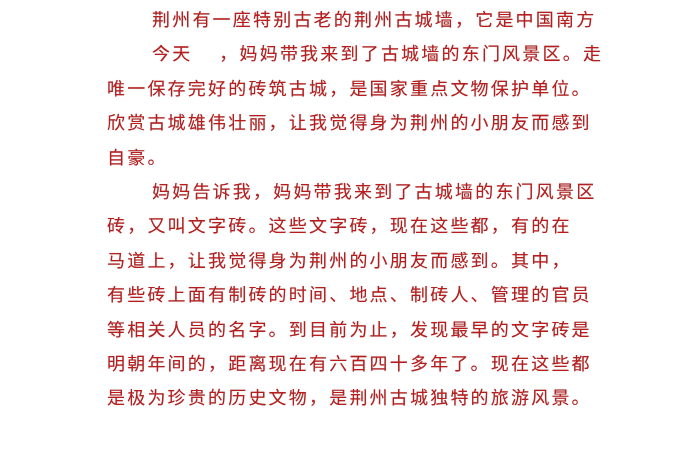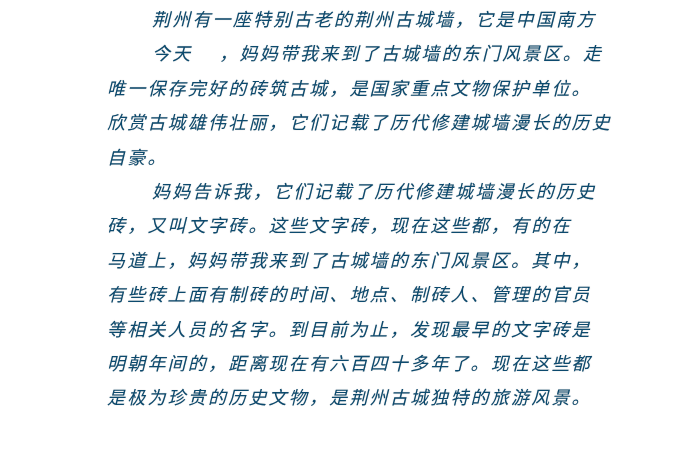--- a/index.html
+++ b/index.html
@@ -19,41 +19,40 @@
     position: absolute;
     left: 107px;
     top: 3px;
     width: 500px;
   }
   .line {
     height: 34.4px;
     line-height: 34.4px;
     font-size: 18px;
     letter-spacing: 2.2px;
-    color: #0c4a6e;
+    color: #b91c1c;
     white-space: nowrap;
     
     text-shadow: 0 0 1px rgba(70, 70, 70, 0.35);
-    font-style: italic;
   }
   .line.indent {
     text-indent: 45px;
   }
 </style>
 </head>
 <body>
 
 <div class="page">
   <div class="text-block">
     <div class="line indent">荆州有一座特别古老的荆州古城墙，它是中国南方</div>
     <div class="line indent">今天　 ，妈妈带我来到了古城墙的东门风景区。走</div>
     <div class="line">唯一保存完好的砖筑古城，是国家重点文物保护单位。</div>
-    <div class="line">欣赏古城雄伟壮丽，它们记载了历代修建城墙漫长的历史</div>
+    <div class="line">欣赏古城雄伟壮丽，让我觉得身为荆州的小朋友而感到</div>
     <div class="line">自豪。</div>
-    <div class="line indent">妈妈告诉我，它们记载了历代修建城墙漫长的历史</div>
+    <div class="line indent">妈妈告诉我，妈妈带我来到了古城墙的东门风景区</div>
     <div class="line">砖，又叫文字砖。这些文字砖，现在这些都，有的在</div>
-    <div class="line">马道上，妈妈带我来到了古城墙的东门风景区。其中，</div>
+    <div class="line">马道上，让我觉得身为荆州的小朋友而感到。其中，</div>
     <div class="line">有些砖上面有制砖的时间、地点、制砖人、管理的官员</div>
     <div class="line">等相关人员的名字。到目前为止，发现最早的文字砖是</div>
     <div class="line">明朝年间的，距离现在有六百四十多年了。现在这些都</div>
     <div class="line">是极为珍贵的历史文物，是荆州古城独特的旅游风景。</div>
   </div>
 </div>
 
 </body></html>

